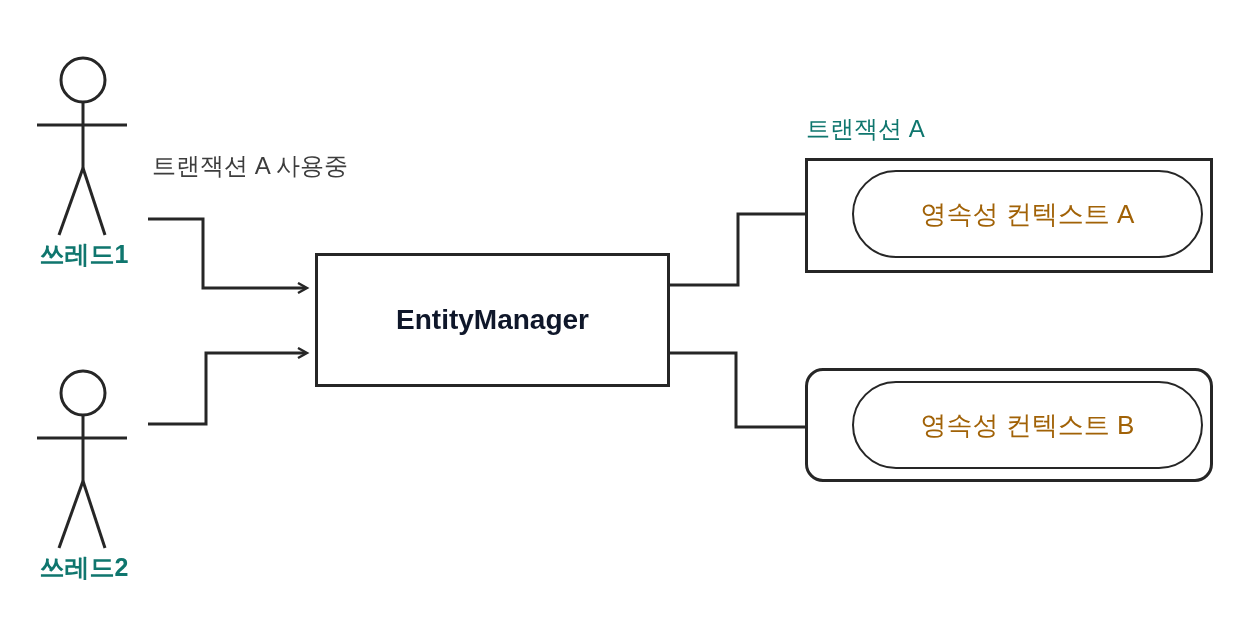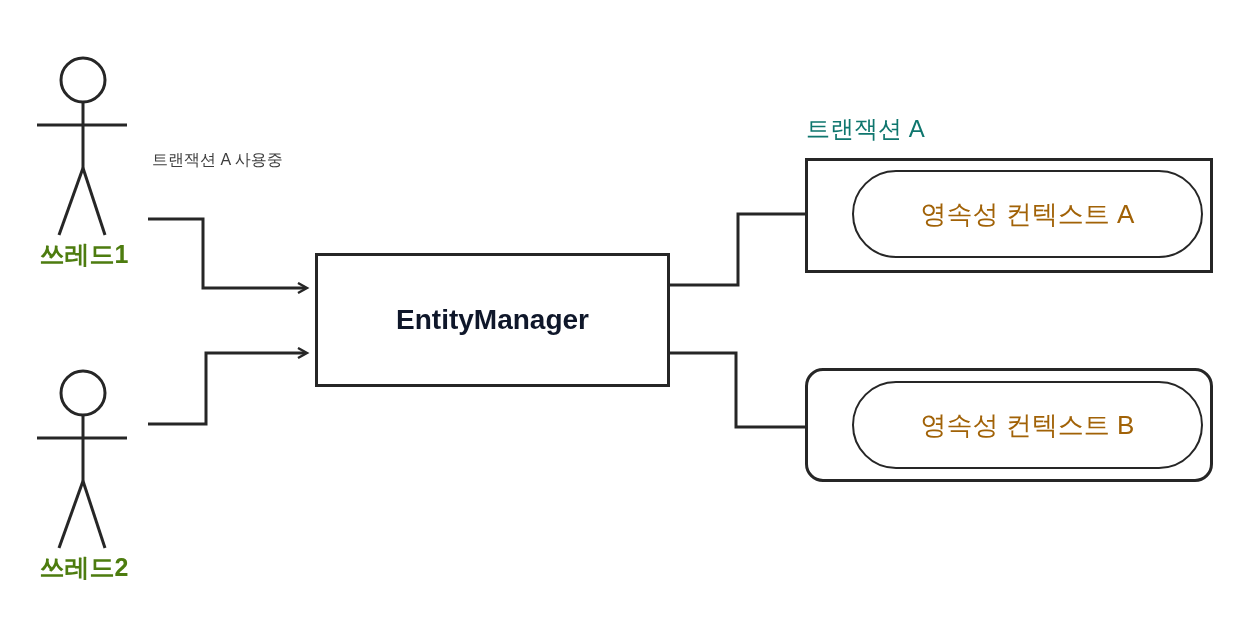--- a/index.html
+++ b/index.html
@@ -24,28 +24,28 @@
     pointer-events: none;
   }
 
   
   .actor-label {
     position: absolute;
     width: 110px;
     text-align: center;
     font-size: 25px;
     font-weight: bold;
-    color: #4d7c0f;
+    color: #0f766e;
     letter-spacing: 0px;
     white-space: nowrap;
   }
 
   .status-label {
     position: absolute;
-    font-size: 16px;
+    font-size: 24px;
     font-weight: 400;
     color: #3d3d3d;
     white-space: nowrap;
   }
 
   
   .em-box {
     position: absolute;
     left: 315px; top: 253px;
     width: 355px; height: 134px;

